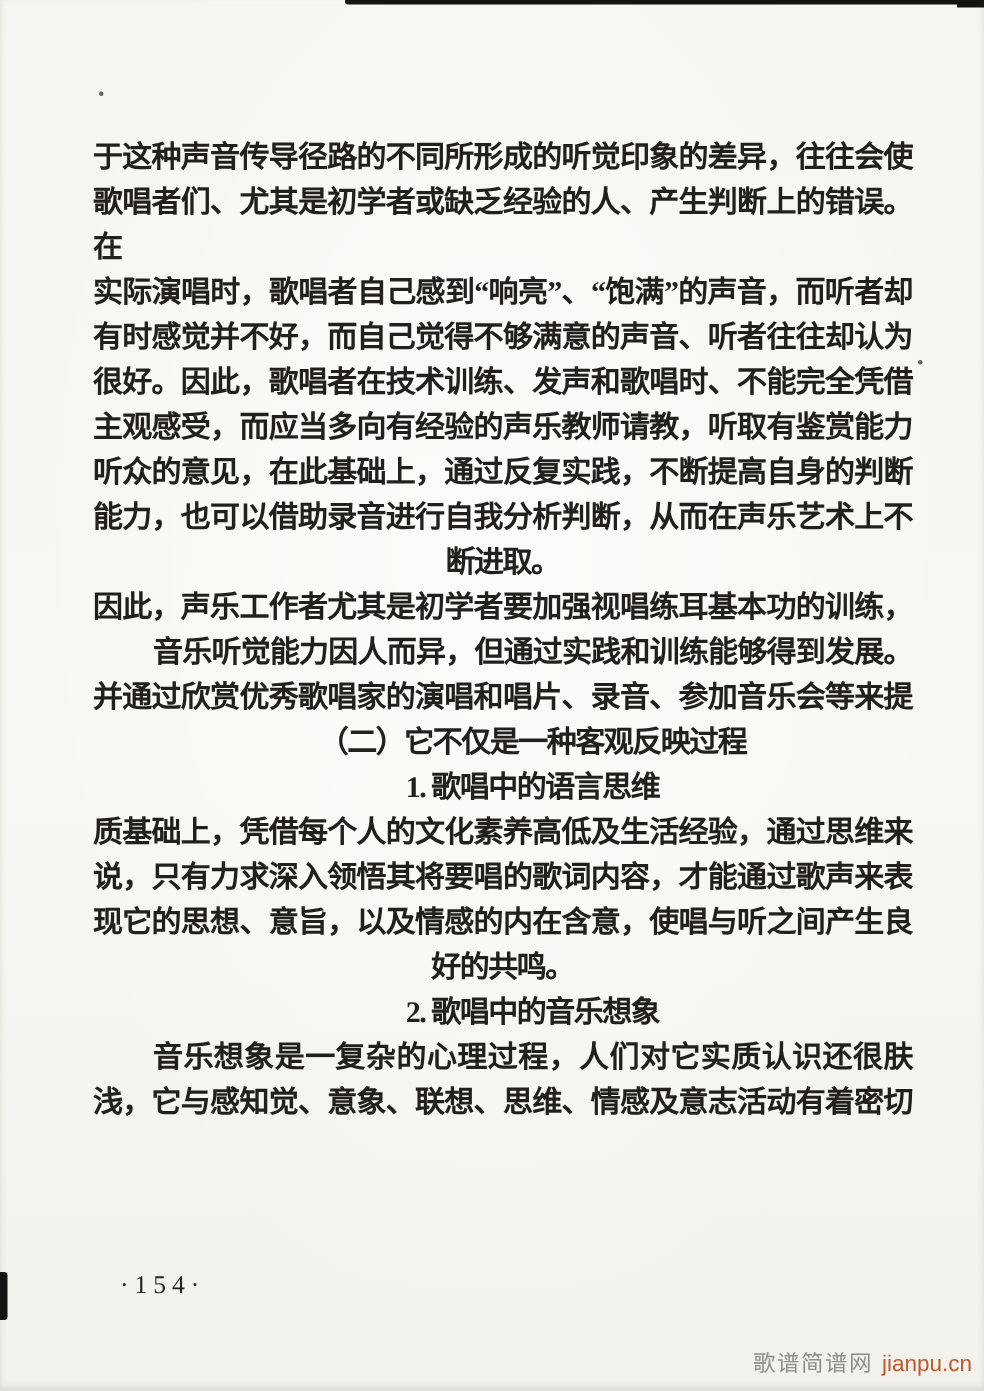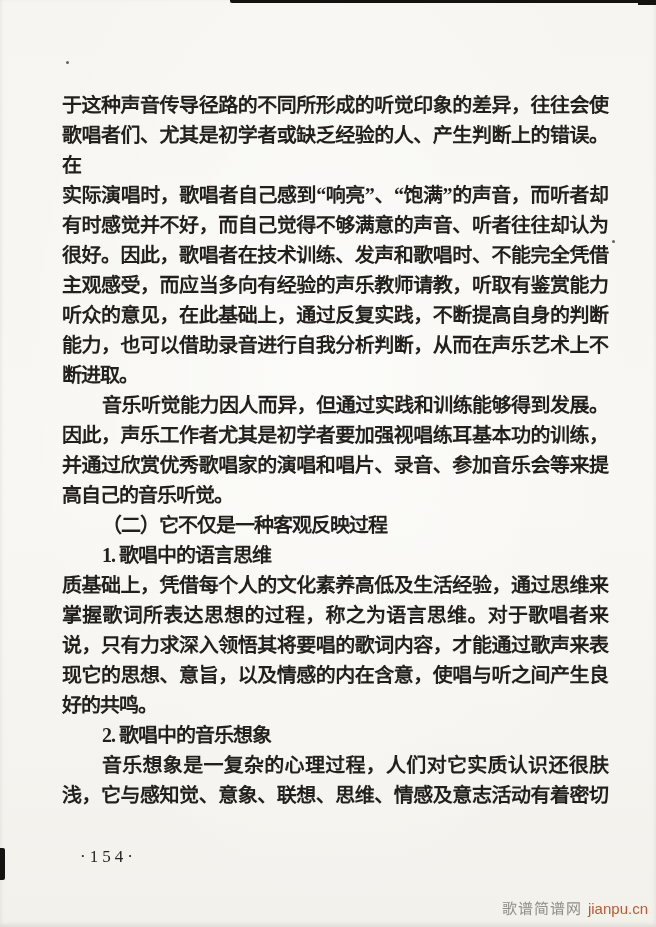--- a/index.html
+++ b/index.html
@@ -40,21 +40,21 @@
     top:90px;
     width:546px;
     font-size:20px;
     line-height:30px;
     letter-spacing:-1px;
     color:var(--ink);
     font-weight:600;
   }
   .line{
     white-space:nowrap;
-    text-align:left;
+    text-align:center;
   }
   .line.full{
     white-space:normal;
     text-align:justify;
     text-align-last:justify;
     text-justify:inter-character;
   }
   .line.indent{
     padding-left:2em;
   }
@@ -98,28 +98,26 @@
   <div class="text-block">
       <div class="line full">于这种声音传导径路的不同所形成的听觉印象的差异，往往会使</div>
       <div class="line full">歌唱者们、尤其是初学者或缺乏经验的人、产生判断上的错误。在</div>
       <div class="line full">实际演唱时，歌唱者自己感到“响亮”、“饱满”的声音，而听者却</div>
       <div class="line full">有时感觉并不好，而自己觉得不够满意的声音、听者往往却认为</div>
       <div class="line full">很好。因此，歌唱者在技术训练、发声和歌唱时、不能完全凭借</div>
       <div class="line full">主观感受，而应当多向有经验的声乐教师请教，听取有鉴赏能力</div>
       <div class="line full">听众的意见，在此基础上，通过反复实践，不断提高自身的判断</div>
       <div class="line full">能力，也可以借助录音进行自我分析判断，从而在声乐艺术上不</div>
       <div class="line">断进取。</div>
+      <div class="line full">因此，声乐工作者尤其是初学者要加强视唱练耳基本功的训练，</div>
       <div class="line full indent">音乐听觉能力因人而异，但通过实践和训练能够得到发展。</div>
-      <div class="line full">因此，声乐工作者尤其是初学者要加强视唱练耳基本功的训练，</div>
       <div class="line full">并通过欣赏优秀歌唱家的演唱和唱片、录音、参加音乐会等来提</div>
-      <div class="line">高自己的音乐听觉。</div>
       <div class="line indent">（二）它不仅是一种客观反映过程</div>
       <div class="line indent">1. 歌唱中的语言思维</div>
       <div class="line full">质基础上，凭借每个人的文化素养高低及生活经验，通过思维来</div>
-      <div class="line full">掌握歌词所表达思想的过程，称之为语言思维。对于歌唱者来</div>
       <div class="line full">说，只有力求深入领悟其将要唱的歌词内容，才能通过歌声来表</div>
       <div class="line full">现它的思想、意旨，以及情感的内在含意，使唱与听之间产生良</div>
       <div class="line">好的共鸣。</div>
       <div class="line indent">2. 歌唱中的音乐想象</div>
       <div class="line full indent">音乐想象是一复杂的心理过程，人们对它实质认识还很肤</div>
       <div class="line full">浅，它与感知觉、意象、联想、思维、情感及意志活动有着密切</div>
     </div>
 
   <div class="page-number">·154·</div>
 

